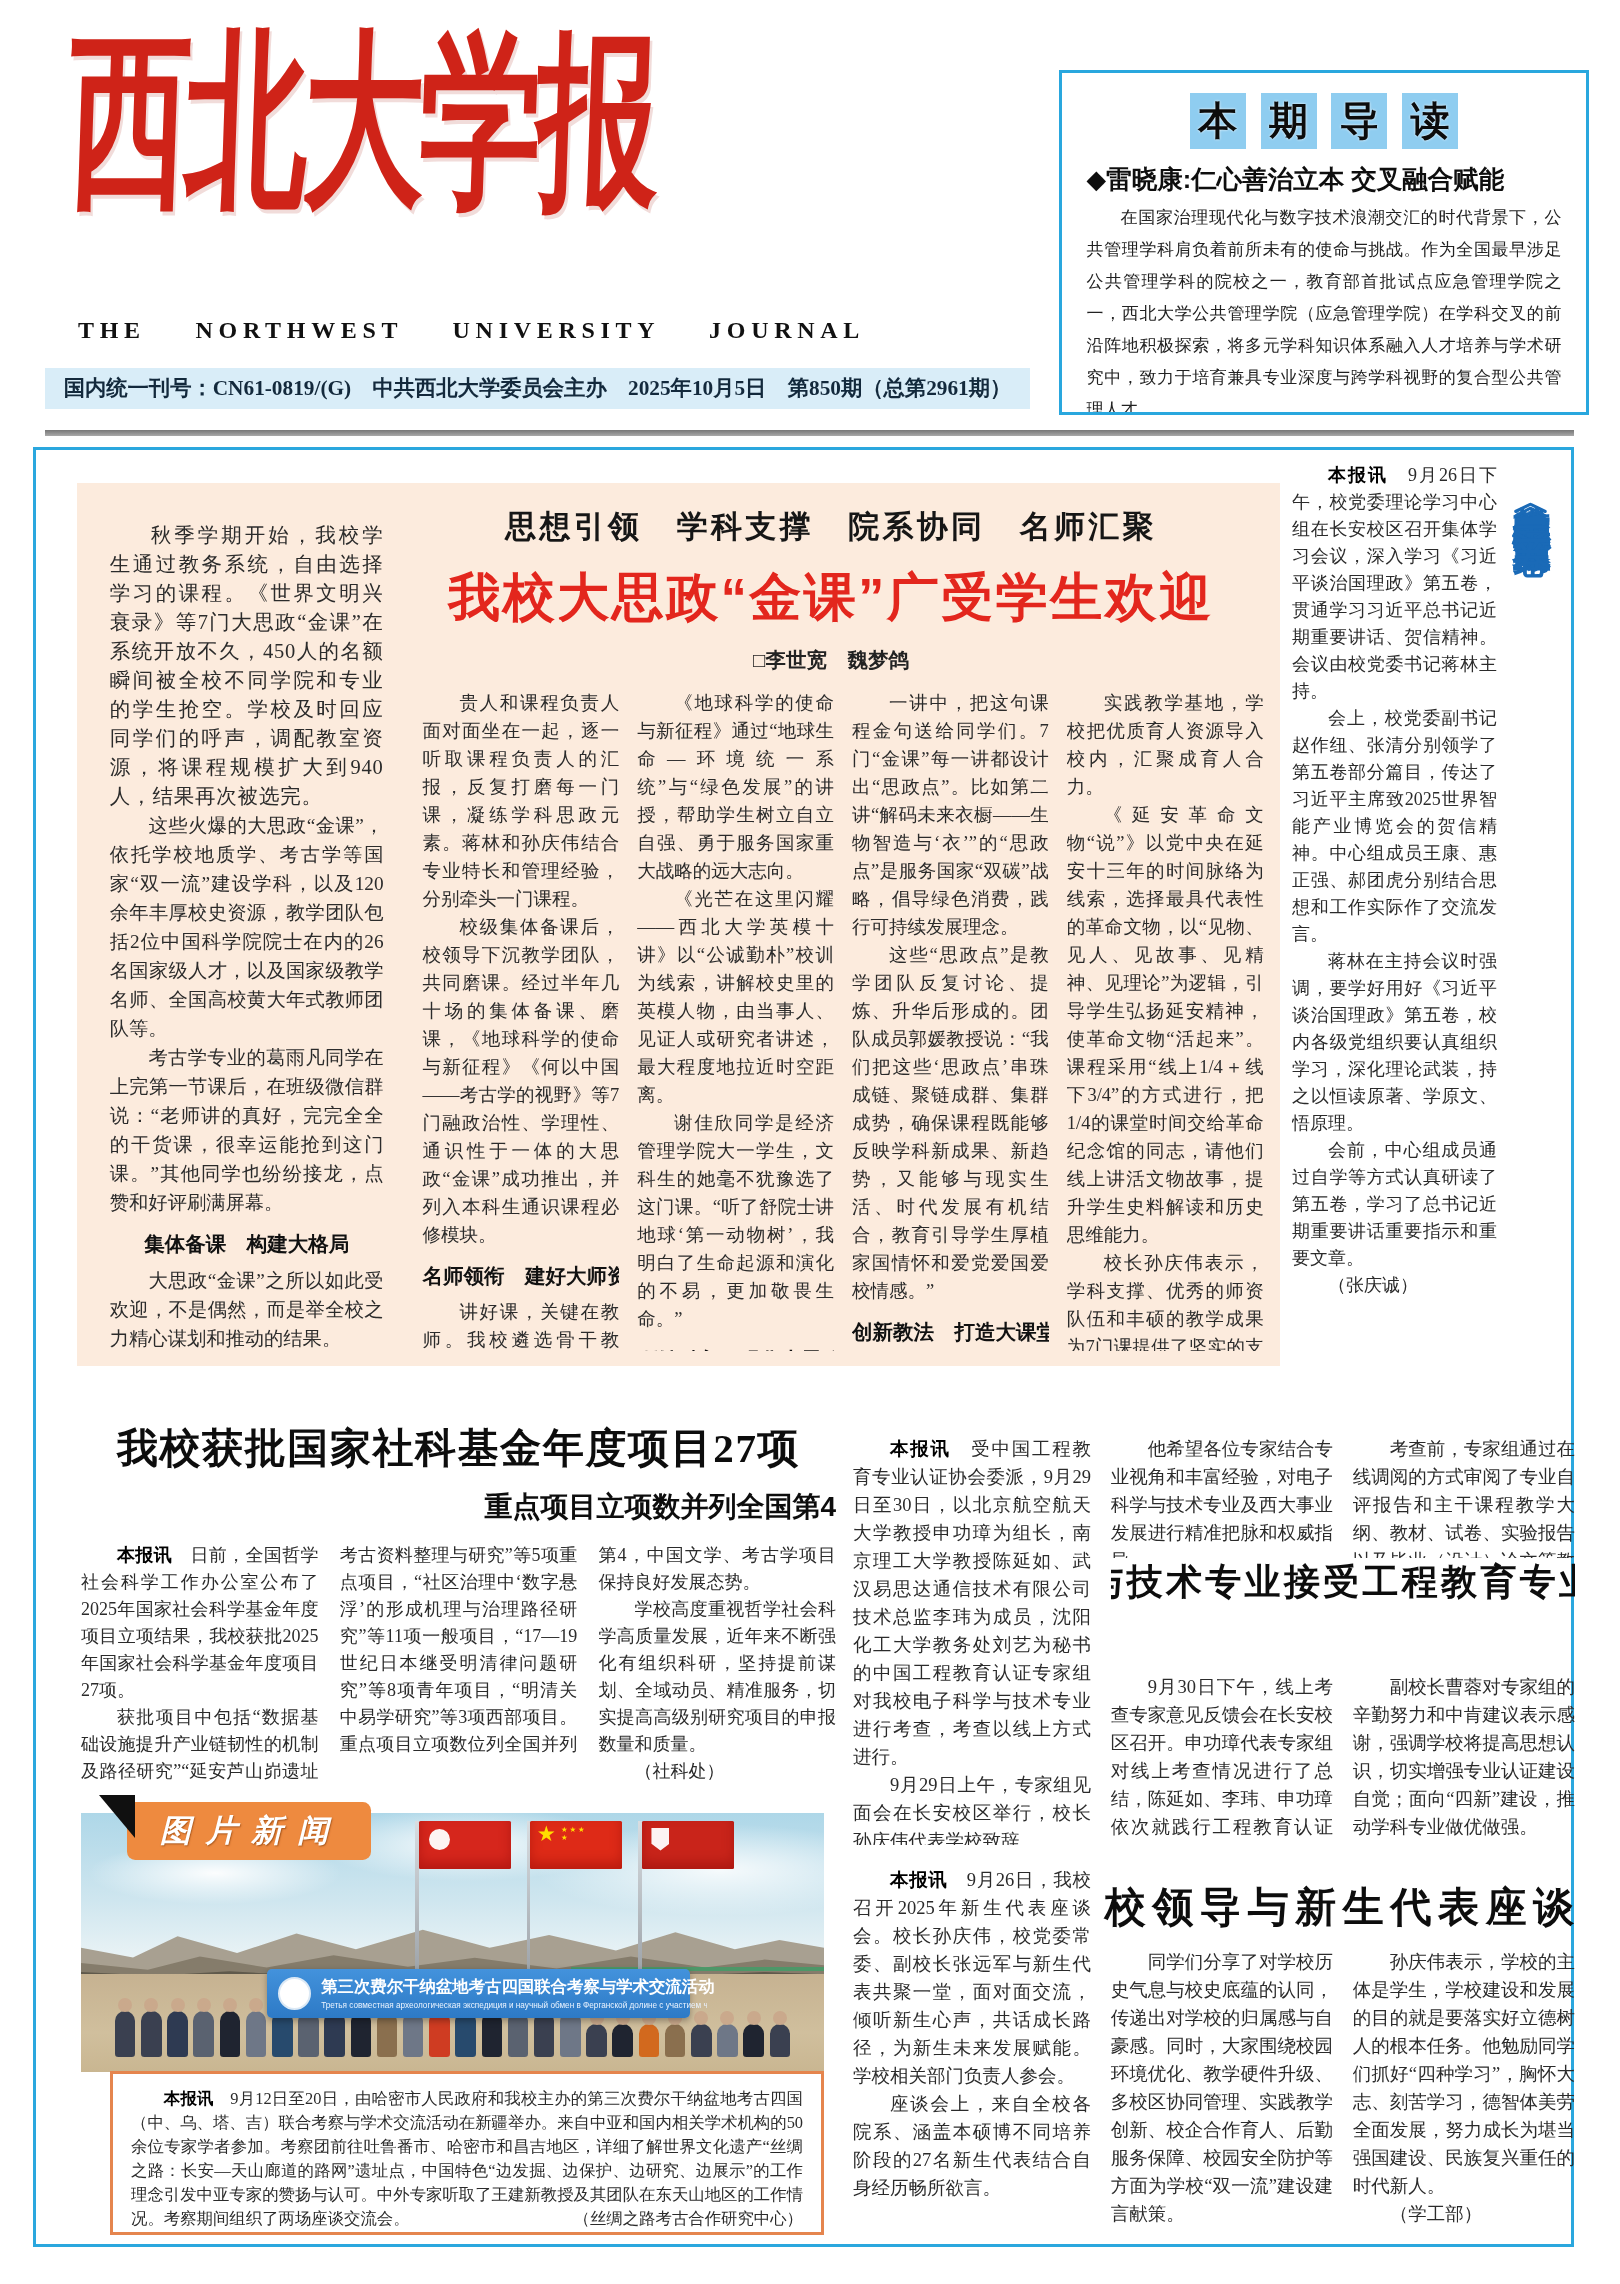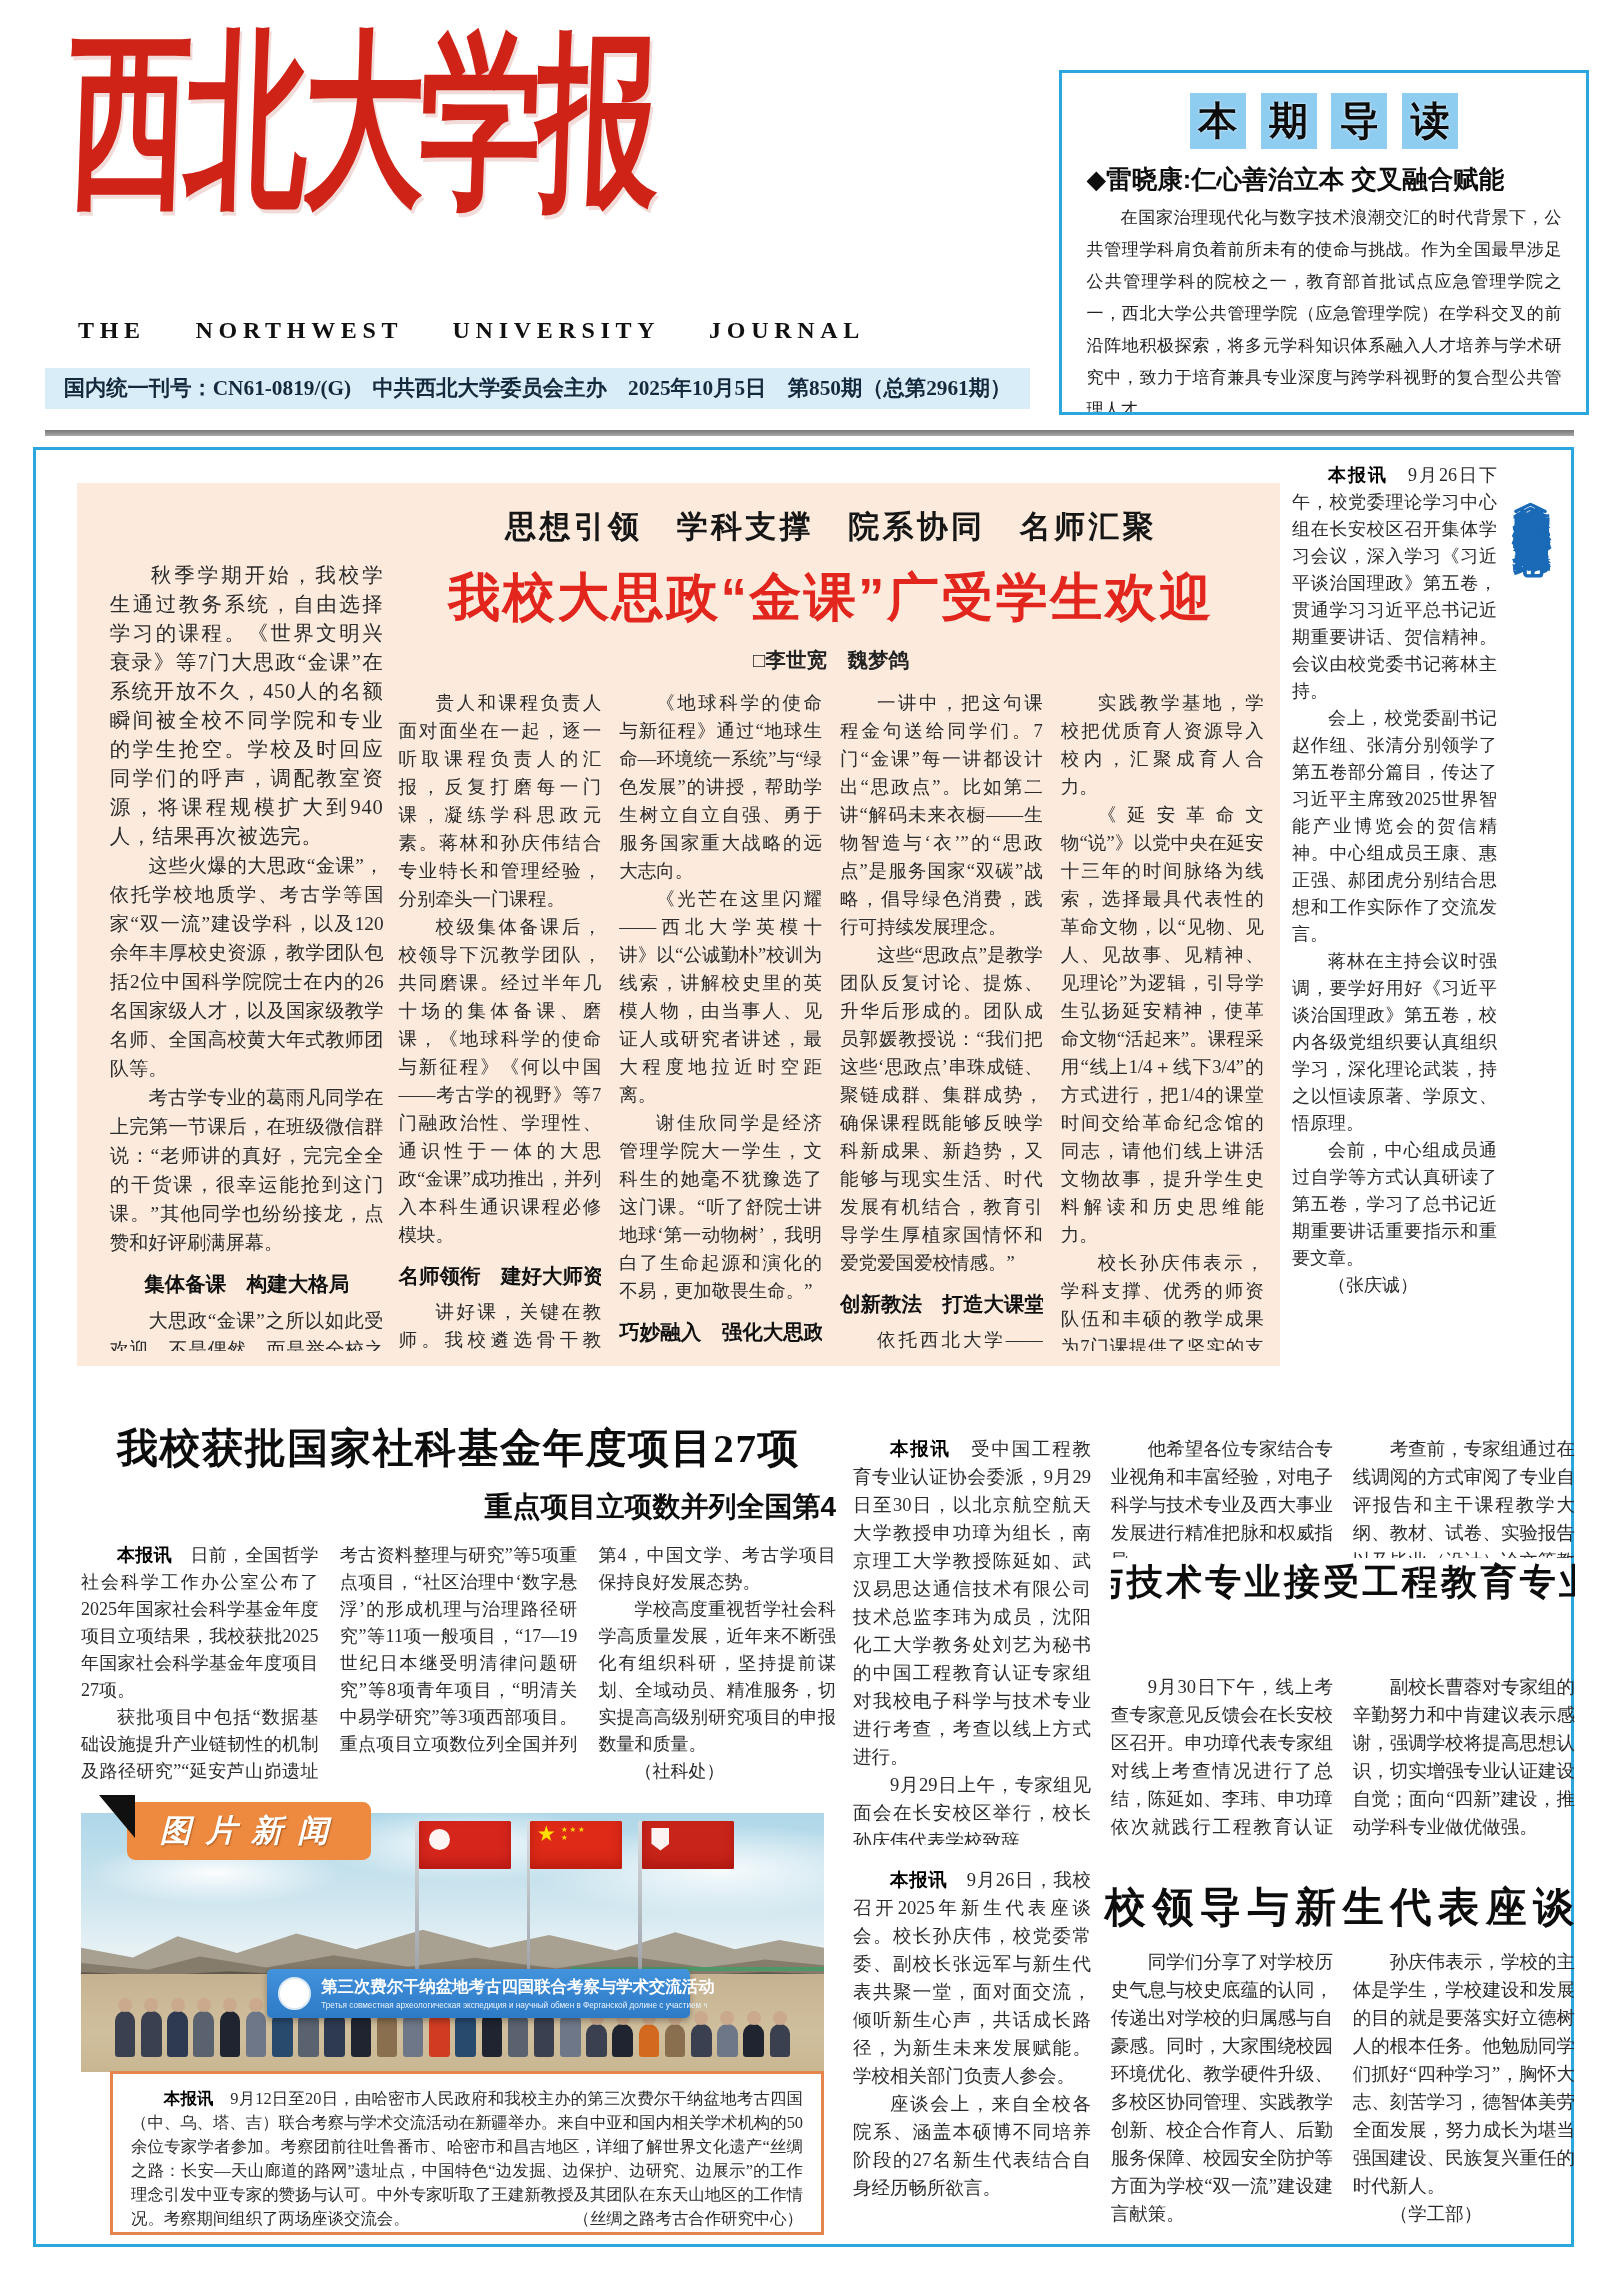--- a/index.html
+++ b/index.html
@@ -34,28 +34,28 @@
   
   .frame{position:absolute;left:33px;top:447px;width:1541px;height:1800px;border:3.3px solid #2aa7de;
     box-sizing:border-box;}
   .frame > *{position:absolute;}
 
   
   .lead{left:41px;top:33px;width:1203px;height:883px;background:#fcebdd;display:flex;
     box-sizing:border-box;padding:14.8px 16.4px;overflow:hidden;}
   .lead-left{width:305px;flex:none;padding:23px 14.8px 0 16.4px;box-sizing:border-box;overflow:hidden;}
   .lead-left p{font-size:19.3px;line-height:29px;text-align:justify;text-indent:2em;margin:0;}
-  .lead-left p.lede{font-size:20.5px;letter-spacing:0.8px;margin-top:40px;}
+  .lead-left p.lede{font-size:20.5px;letter-spacing:0.8px;}
   .lead-right{flex:1;display:flex;flex-direction:column;overflow:hidden;}
   .kicker{font-size:31px;font-weight:900;letter-spacing:3.3px;color:#161616;text-align:center;
     margin-top:8.2px;white-space:nowrap;font-family:"Liberation Sans","DejaVu Sans",sans-serif;}
   .lead-headline{font-size:52px;font-weight:900;color:#e3261d;letter-spacing:2.5px;text-align:center;
     margin:14.8px 0 0 0;white-space:nowrap;font-family:"Liberation Sans","DejaVu Sans",sans-serif;}
   .byline{font-size:20.5px;text-align:center;margin-top:13px;color:#222;font-weight:bold;}
-  .lead-cols{display:flex;gap:18px;margin-top:14.8px;flex:1;overflow:hidden;}
+  .lead-cols{display:flex;gap:18px;margin-top:14.8px;flex:1;overflow:hidden;margin-left:24px;}
   .lcol{flex:1;overflow:hidden;}
   .lcol p,.party-col p,.sskj-body p,.cert p,.forum p{font-size:18.5px;line-height:28px;
     text-align:justify;text-indent:2em;margin:0;}
   .subhead{font-family:"Liberation Sans","DejaVu Sans",sans-serif;font-size:20.5px;font-weight:900;
     text-align:center;margin:13px 0 8.2px 0;color:#111;text-indent:0;white-space:nowrap;}
   .dl{font-family:"Liberation Sans","DejaVu Sans",sans-serif;font-weight:900;color:#000;}
 
   
   .party-col{left:1256px;top:12.3px;width:205px;height:969px;overflow:hidden;}
   .party-col p{font-size:18px;line-height:27px;}

